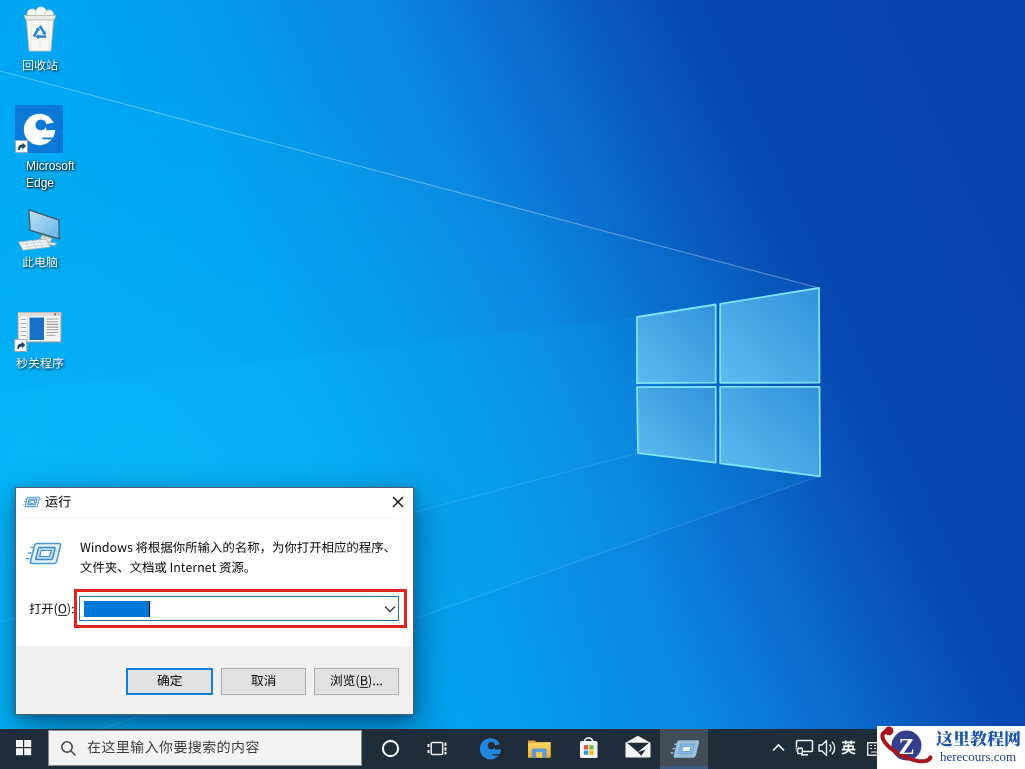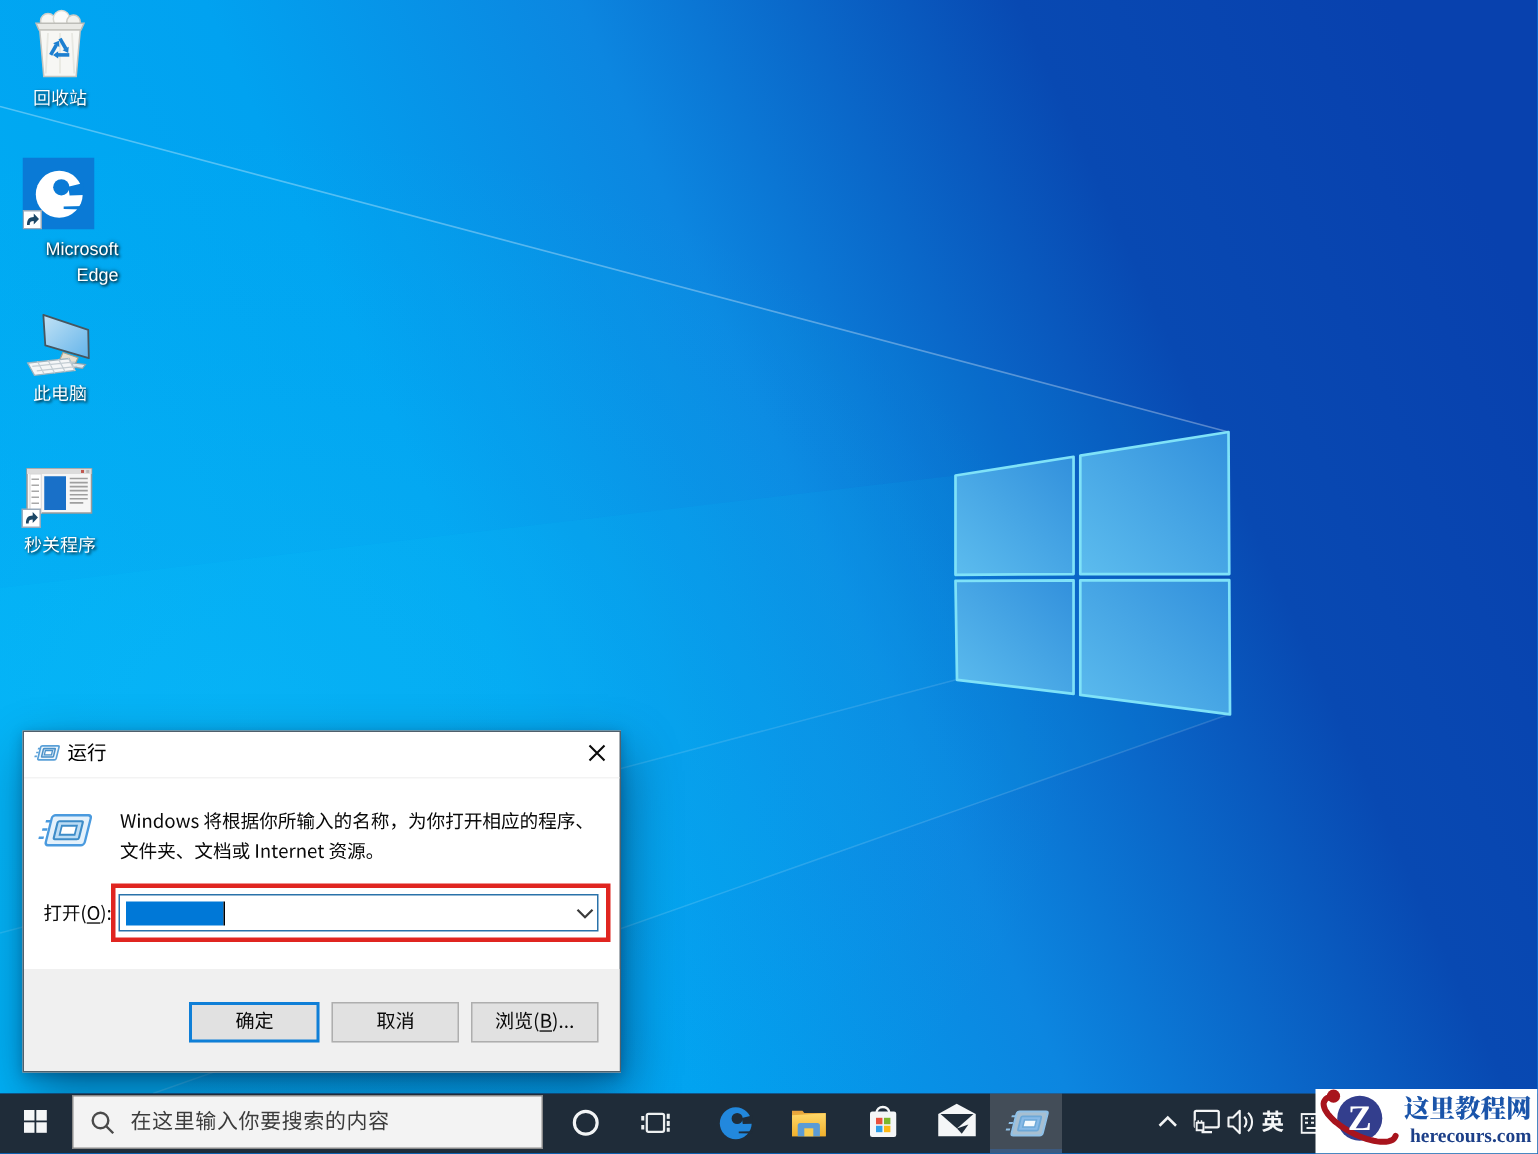--- a/index.html
+++ b/index.html
@@ -1,16 +1,16 @@
 <!DOCTYPE html>
 <html><head><meta charset="utf-8"><style>
 html,body{margin:0;padding:0;background:#0a72d4}
 #screen{position:relative;width:1025px;height:769px;overflow:hidden;font-family:"Liberation Sans",sans-serif;}
 .abs{position:absolute}
-.lbl{position:absolute;color:#fff;font-size:12px;text-align:right;text-shadow:1px 1px 2px rgba(0,0,0,.9),0 0 3px rgba(0,0,0,.7);}
+.lbl{position:absolute;color:#fff;font-size:12px;text-align:left;text-shadow:1px 1px 2px rgba(0,0,0,.9),0 0 3px rgba(0,0,0,.7);margin-left:26px;}
 </style></head><body>
 <div id="screen">
 <svg width="0" height="0" style="position:absolute">
       <defs>
 <filter id="blur1" x="-40%" y="-40%" width="180%" height="180%">
           <feGaussianBlur stdDeviation="1.1"></feGaussianBlur>
         </filter>
 </defs>
     </svg>
 
@@ -289,13 +289,13 @@
 <div class="abs" style="left:877px;top:726px;width:148px;height:43px;background:#ffffff"></div>
 <svg class="abs" style="left:877px;top:726px;overflow:visible" width="148" height="43">
 <circle cx="29.5" cy="19.5" r="15" fill="#333e8d"></circle>
 <path d="M12.0,4.8 L10.4,5.1 L8.9,5.5 L7.7,6.1 L6.8,6.8 L6.1,7.7 L5.6,8.7 L5.4,9.8 L5.5,11.0 L5.8,12.3 L6.4,13.8 L7.3,15.3 L8.3,16.8 L9.7,18.4 L11.2,20.0 L12.9,21.6 L14.9,23.1 L16.9,24.7 L19.2,26.2 L21.5,27.6 L23.9,28.9 L26.4,30.2 L28.9,31.3 L31.4,32.3 L33.9,33.2 L36.4,33.9 L38.8,34.5 L41.0,34.9 L43.2,35.2 L45.2,35.2 L47.0,35.2 L48.6,34.9 L50.1,34.5 L51.3,33.9 L52.2,33.2 L52.9,32.3 L53.4,31.3" fill="none" stroke="#a8141d" stroke-width="4" stroke-linecap="round"></path>
 <circle cx="12.0" cy="4.8" r="4.4" fill="#a8141d"></circle>
 <text x="29.5" y="27.5" font-family="Liberation Serif,serif" font-weight="bold" font-size="24px" fill="#ffffff" text-anchor="middle">Z</text>
 </svg>
 <svg style="position:absolute;left:933.5px;top:729.8px;overflow:visible" width="89" height="21">
       <path d="M8.7 -14.3 8.6 -14.2C9.2 -13.6 9.7 -12.6 9.7 -11.6C11.9 -10 14.1 -14.2 8.7 -14.3ZM1.2 -14.2 1 -14.1C1.7 -13.1 2.5 -11.7 2.7 -10.4C5 -8.8 6.9 -13.1 1.2 -14.2ZM14.2 -12.5 12.9 -10.9H5.8L5.9 -10.5H11.9C11.8 -9.4 11.5 -8.4 11.1 -7.4C10 -8 8.6 -8.4 6.8 -8.8L6.7 -8.6C7.9 -7.9 9.2 -7 10.3 -5.9C9.3 -4.2 7.8 -2.8 5.6 -1.8C5.2 -2 4.9 -2.2 4.6 -2.5V-7.5C5 -7.6 5.3 -7.8 5.5 -7.9L3.1 -9.8L2 -8.3H0.2L0.3 -7.9H2.3V-2.1C1.6 -1.8 0.9 -1.3 0.3 -1L1.9 1.5C2 1.4 2.1 1.2 2.1 1.1C2.6 0 3.3 -1.3 3.6 -1.9C3.8 -2.2 4 -2.3 4.2 -1.9C5.5 0.2 7 1.2 10.6 1.2C12 1.2 14.1 1.2 15.1 1.2C15.2 0.2 15.7 -0.7 16.7 -0.9V-1.1C14.8 -1 13.3 -1 11.5 -1C8.9 -1 7.2 -1.1 6 -1.6C8.3 -2.3 10.2 -3.3 11.5 -4.6C12.2 -3.8 12.8 -3 13.2 -2.2C15.2 -1.1 16.3 -3.9 13 -6.4C13.8 -7.6 14.3 -8.9 14.6 -10.5H16C16.3 -10.5 16.5 -10.5 16.5 -10.7C15.6 -11.5 14.2 -12.5 14.2 -12.5Z M19.3 -13.1V-4.4H19.7C20.8 -4.4 21.8 -5 21.8 -5.2V-5.9H24.1V-3.2H19L19.1 -2.8H24.1V0.4H17.5L17.6 0.9H33.1C33.3 0.9 33.5 0.8 33.6 0.6C32.7 -0.2 31.1 -1.4 31.1 -1.4L29.7 0.4H26.8V-2.8H31.8C32.1 -2.8 32.3 -2.8 32.3 -3C31.4 -3.8 29.9 -4.9 29.9 -4.9L28.6 -3.2H26.8V-5.9H29.1V-5H29.5C30.4 -5 31.6 -5.5 31.6 -5.6V-12.2C32 -12.3 32.2 -12.4 32.3 -12.6L30 -14.3L28.9 -13.1H22L19.3 -14.1ZM29.1 -12.6V-9.8H26.8V-12.6ZM29.1 -9.3V-6.3H26.8V-9.3ZM21.8 -9.3H24.1V-6.3H21.8ZM21.8 -9.8V-12.6H24.1V-9.8Z M44.4 -14.5C44.3 -12.8 44 -11.1 43.6 -9.6C43 -10.1 42.4 -10.6 42.4 -10.6L41.5 -9.5H41C42 -10.6 42.8 -11.8 43.4 -12.9C43.8 -12.8 44 -12.9 44.1 -13.1L41.5 -14.3C41.3 -13.8 41.1 -13.2 40.8 -12.6L40 -13.3L39.2 -12.3V-13.8C39.7 -13.9 39.8 -14 39.8 -14.3L36.9 -14.5V-12.2H35L35.1 -11.7H36.9V-9.5H34.4L34.5 -9H38.6C38.2 -8.4 37.7 -7.8 37.2 -7.2H35.2L35.3 -6.7H36.8C36 -5.9 35.1 -5.1 34.2 -4.4L34.4 -4.2C35.8 -4.9 37.2 -5.8 38.3 -6.7H39.8C39.6 -6.4 39.4 -6 39.1 -5.6L38 -5.7V-4.2C36.5 -4 35.3 -3.8 34.5 -3.8L35.5 -1.4C35.7 -1.4 35.9 -1.6 36 -1.8L38 -2.5V-1.1C38 -0.9 38 -0.8 37.7 -0.8C37.4 -0.8 35.6 -0.9 35.6 -0.9V-0.7C36.5 -0.5 36.8 -0.3 37.1 0C37.3 0.4 37.4 0.9 37.5 1.6C40 1.4 40.3 0.6 40.3 -1V-3.3C41.6 -3.8 42.7 -4.3 43.5 -4.6L43.5 -4.9L40.3 -4.5V-5C40.7 -5.1 40.9 -5.2 40.9 -5.4L40.3 -5.5C40.9 -5.8 41.6 -6.1 42.2 -6.5C42.4 -6.5 42.6 -6.5 42.7 -6.6C42.5 -6.2 42.3 -5.8 42.2 -5.5L42.4 -5.3C43.2 -6 43.9 -6.8 44.5 -7.6C44.7 -6.2 44.9 -4.9 45.3 -3.7C44.2 -1.7 42.6 0.1 40 1.4L40.1 1.6C42.7 0.8 44.7 -0.3 46.1 -1.7C46.8 -0.4 47.6 0.6 48.7 1.5C49 0.4 49.7 -0.3 50.8 -0.5L50.9 -0.7C49.5 -1.4 48.3 -2.2 47.3 -3.3C48.7 -5.2 49.3 -7.6 49.6 -10.2H50.3C50.6 -10.2 50.7 -10.3 50.8 -10.4C50 -11.2 48.7 -12.2 48.7 -12.2L47.5 -10.6H46.1C46.4 -11.5 46.7 -12.3 46.9 -13.3C47.3 -13.3 47.5 -13.5 47.6 -13.7ZM38.9 -7.2C39.5 -7.8 40.1 -8.4 40.6 -9H43.4C43.2 -8.2 43 -7.4 42.7 -6.8L40.9 -8.3L39.8 -7.2ZM39.2 -9.8V-11.7H40.3C40 -11.1 39.6 -10.4 39.2 -9.8ZM46 -5.2C45.5 -6.1 45.1 -7.1 44.8 -8.2C45.2 -8.8 45.6 -9.5 45.9 -10.2H46.9C46.8 -8.4 46.5 -6.7 46 -5.2Z M58.6 -13V-12.4L56.1 -14.5C55.1 -13.6 53 -12.3 51.3 -11.5L51.3 -11.3C52.1 -11.4 52.9 -11.4 53.7 -11.5V-9.2H51.4L51.5 -8.7H53.5C53.1 -6.4 52.3 -3.9 51.2 -2.2L51.4 -2C52.2 -2.7 53 -3.4 53.7 -4.2V1.6H54.1C55.3 1.6 56 1.1 56.1 1V-7C56.4 -6.3 56.6 -5.3 56.6 -4.5C57.7 -3.3 59.1 -4.6 58.4 -5.9H61.1V-3.1H58.1L58.2 -2.7H61.1V0.7H56.9L57.1 1.1H67.4C67.6 1.1 67.8 1.1 67.9 0.9C67.1 0.2 65.8 -0.9 65.8 -0.9L64.6 0.7H63.6V-2.7H66.8C67 -2.7 67.2 -2.8 67.3 -2.9C66.5 -3.6 65.3 -4.6 65.3 -4.6L64.2 -3.1H63.6V-5.9H67C67.3 -5.9 67.5 -6 67.5 -6.2C66.8 -6.9 65.5 -7.8 65.5 -7.8L64.4 -6.4H58.1C57.7 -6.8 57.1 -7.3 56.1 -7.6V-8.7H58.2C58.4 -8.7 58.6 -8.8 58.6 -8.9V-7.4H58.9C59.9 -7.4 60.9 -7.9 60.9 -8.1V-8.5H64V-7.7H64.4C65.2 -7.7 66.4 -8.2 66.4 -8.3V-12.1C66.7 -12.2 66.9 -12.3 67 -12.5L64.9 -14.1L63.8 -13H61L58.6 -13.9ZM60.9 -8.9V-12.5H64V-8.9ZM56.1 -9.2V-11.9C56.6 -12 57.1 -12.1 57.5 -12.2C58 -12.1 58.4 -12.1 58.6 -12.2V-9C58 -9.6 57 -10.5 57 -10.5Z M71.7 0.7V-10.7C72.5 -9.6 73.2 -8.2 73.7 -6.9C73.3 -4.8 72.7 -2.6 71.7 -0.9L71.9 -0.8C73 -1.8 73.9 -3 74.5 -4.3L74.8 -3.3C76.1 -2 77.5 -4.1 75.7 -7.1C76.1 -8.3 76.4 -9.6 76.6 -10.7C77.1 -9.9 77.5 -8.8 77.9 -7.8C77.4 -5.2 76.6 -2.6 75.3 -0.5L75.5 -0.3C76.9 -1.5 77.9 -3 78.7 -4.6C78.9 -3.9 79 -3.2 79.1 -2.6C80.4 -1 82.1 -3.5 79.8 -7.4C80.2 -8.7 80.5 -10.1 80.8 -11.3C81 -11.3 81.1 -11.3 81.2 -11.4V-1.2C81.2 -0.9 81.1 -0.8 80.8 -0.8C80.3 -0.8 78 -0.9 78 -0.9V-0.7C79.1 -0.5 79.5 -0.3 79.9 0.1C80.2 0.4 80.4 0.9 80.4 1.6C83.2 1.4 83.6 0.6 83.6 -1V-12.4C83.9 -12.5 84.2 -12.6 84.3 -12.8L82.1 -14.5L81 -13.3H71.9L69.4 -14.3V1.6H69.8C70.8 1.6 71.7 1 71.7 0.7ZM77.3 -11.6 74.2 -12.2C74.2 -11.3 74.1 -10.2 74 -9.1C73.4 -9.7 72.7 -10.3 71.9 -10.9L71.7 -10.8V-12.8H81.2V-11.7L78.4 -12.3C78.3 -11.4 78.2 -10.5 78.1 -9.6C77.7 -10 77.3 -10.5 76.8 -10.9L76.6 -10.8L76.7 -11.2C77.1 -11.3 77.3 -11.4 77.3 -11.6Z" transform="translate(2,14.96)" fill="#1b55aa"></path>
     </svg>
-<div class="abs" style="left:940px;top:749px;width:86px;font-family:'Liberation Serif',serif;font-weight:bold;font-size:13px;color:#1c3f88;letter-spacing:0px">herecours.com</div>
+<div class="abs" style="left:940px;top:749px;width:86px;font-family:'Liberation Serif',serif;font-weight:normal;font-size:13px;color:#1c3f88;letter-spacing:0px">herecours.com</div>
 </div>
 </body></html>

